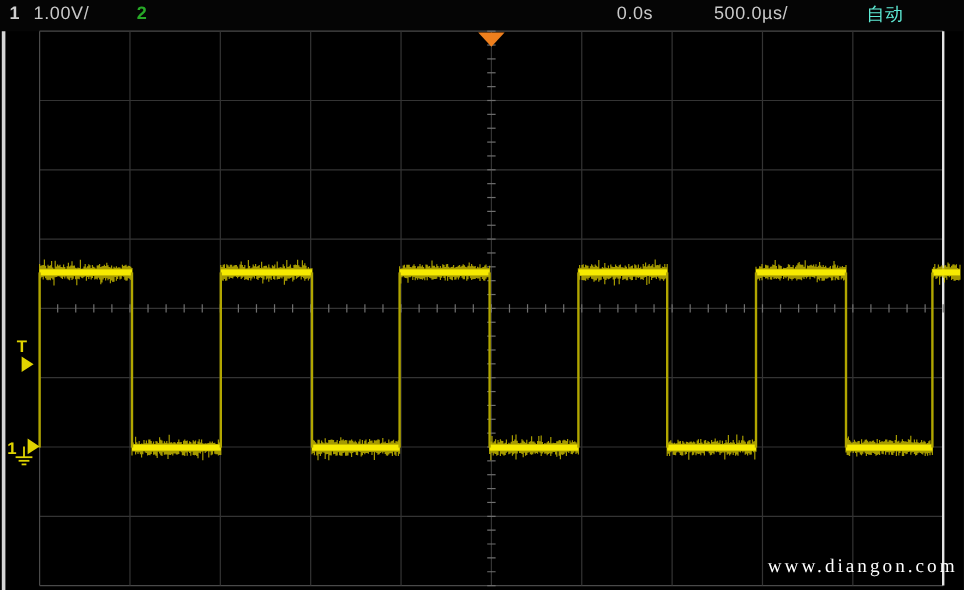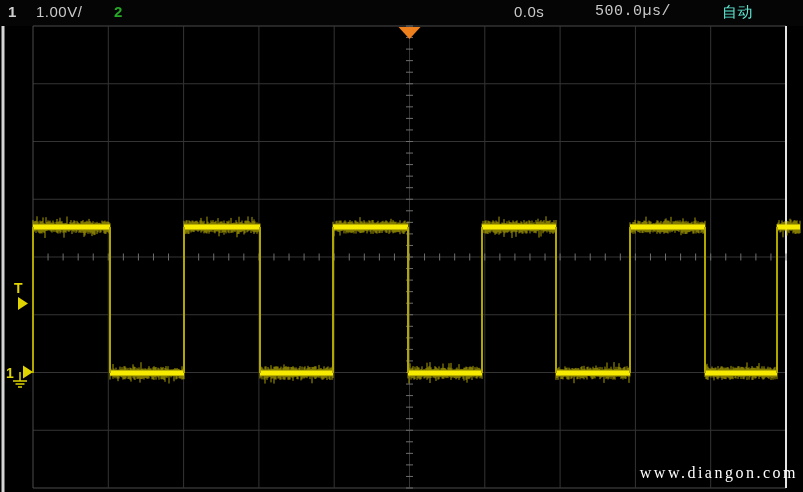--- a/index.html
+++ b/index.html
@@ -5,24 +5,24 @@
   html,body{margin:0;padding:0;background:#111;}
   .stage{
     position:relative;width:803px;height:492px;background:#000;overflow:hidden;
     font-family:"Liberation Sans",sans-serif;
   }
   .topbar{
     position:absolute;left:0;top:0;width:803px;height:26px;background:#050505;
   }
   .topbar span{position:absolute;top:3px;font-size:15px;letter-spacing:.5px;white-space:pre;}
   .ch1-num{left:8px;color:#cfcfcf;font-weight:bold;}
-  .ch1-scale{left:36px;color:#c9c9c9;}
+  .ch1-scale{left:28px;color:#c9c9c9;}
   .ch2-num{left:114px;color:#27a827;font-weight:bold;}
   .trig-delay{left:514px;color:#c9c9c9;text-align:right;}
-  .timebase{left:595px;color:#c9c9c9;font-family:Liberation Mono, monospace;}
+  .timebase{left:595px;color:#c9c9c9;}
   .trig-mode{left:722px;color:#5eead4;}
   .scope-svg{position:absolute;left:0;top:0;z-index:1;}
   .watermark{
     position:absolute;right:5px;top:464px;z-index:2;
     font-family:"Liberation Serif",serif;font-size:16px;letter-spacing:2.5px;
     color:#ffffff;white-space:nowrap;
   }
 </style>
 </head>
 <body>

